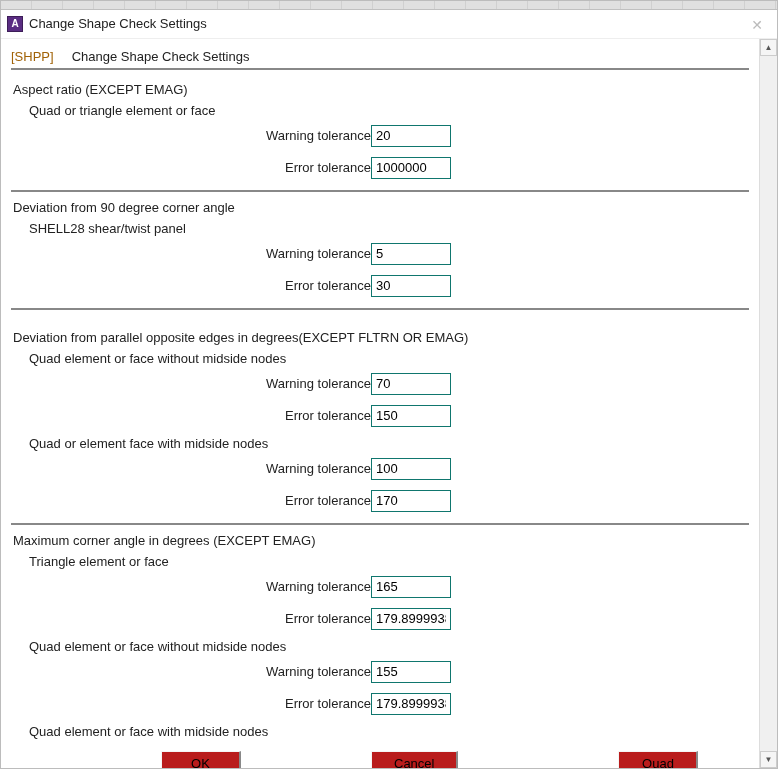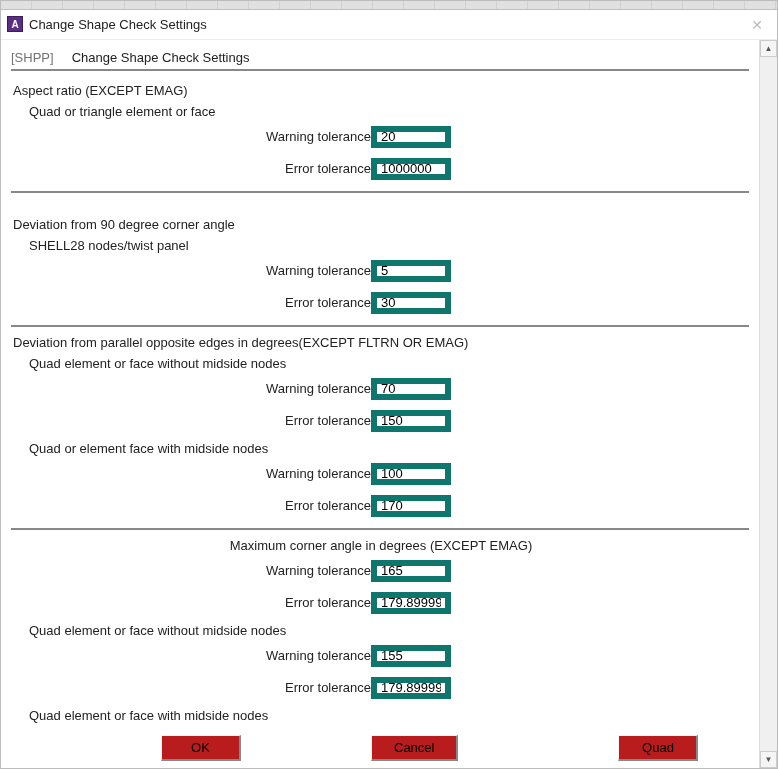--- a/index.html
+++ b/index.html
@@ -81,21 +81,21 @@
     border: 1px solid #ccc;
     display: flex; align-items: center; justify-content: center;
     font-size: 8px; color: #555;
   }
   .scroll-track { flex: 1; }
   .cmd-line {
     font-size: 13px;
     padding: 2px 0 4px 0;
     border-bottom: 2px solid #888;
   }
-  .cmd-code { color: #737373; }
+  .cmd-code { color: #a16207; }
   .section-header {
     font-size: 13px;
     padding: 6px 0 2px 2px;
     border-bottom: 2px solid #888;
     margin-top: 6px;
   }
   .sub-header {
     font-size: 13px;
     padding: 4px 0 2px 18px;
   }
@@ -108,21 +108,21 @@
     padding-left: 38px;
     width: 360px;
     font-size: 13px;
     text-align: right;
   }
   .row input[type="text"] {
     width: 80px;
     height: 22px;
     font-size: 13px;
     padding: 1px 4px;
-    border: 6px solid #0f766e;
+    border: 1px solid #0f766e;
     background: #fff;
     font-family: inherit;
   }
   .button-row {
     display: flex;
     justify-content: flex-start;
     gap: 0;
     padding: 10px 0 14px 0;
   }
   .button-row .spacer-left { width: 150px; }
@@ -169,52 +169,53 @@
       <div class="sub-header">Quad or triangle element or face</div>
       <div class="row">
         <div class="label">Warning tolerance</div>
         <input type="text" value="20" style="">
       </div>
       <div class="row">
         <div class="label">Error tolerance</div>
         <input type="text" value="1000000" style="">
       </div>
 
-      <div class="section-header" style="border-top:2px solid #888;border-bottom:none;padding-top:24px;">Deviation from 90 degree corner angle</div>
-      <div class="sub-header">SHELL28 nodes/twist panel</div>
+      <div class="section-header" style="border-top:2px solid #888;border-bottom:none;padding-top:8px;">Deviation from 90 degree corner angle</div>
+      <div class="sub-header">SHELL28 shear/twist panel</div>
       <div class="row">
         <div class="label">Warning tolerance</div>
         <input type="text" value="5" style="">
       </div>
       <div class="row">
         <div class="label">Error tolerance</div>
         <input type="text" value="30" style="">
       </div>
 
-      <div class="section-header" style="border-top:2px solid #888;border-bottom:none;padding-top:8px;">Deviation from parallel opposite edges in degrees(EXCEPT FLTRN OR EMAG)</div>
+      <div class="section-header" style="border-top:2px solid #888;border-bottom:none;padding-top:20px;">Deviation from parallel opposite edges in degrees(EXCEPT FLTRN OR EMAG)</div>
       <div class="sub-header">Quad element or face without midside nodes</div>
       <div class="row">
         <div class="label">Warning tolerance</div>
         <input type="text" value="70" style="">
       </div>
       <div class="row">
         <div class="label">Error tolerance</div>
         <input type="text" value="150" style="">
       </div>
       <div class="sub-header">Quad or element face with midside nodes</div>
       <div class="row">
         <div class="label">Warning tolerance</div>
         <input type="text" value="100" style="">
       </div>
       <div class="row">
         <div class="label">Error tolerance</div>
         <input type="text" value="170" style="">
       </div>
 
-      <div class="section-header" style="border-top:2px solid #888;border-bottom:none;padding-top:8px;text-align:center;">Maximum corner angle in degrees (EXCEPT EMAG)</div>
+      <div class="section-header" style="border-top:2px solid #888;border-bottom:none;padding-top:8px;">Maximum corner angle in degrees (EXCEPT EMAG)</div>
+      <div class="sub-header">Triangle element or face</div>
       <div class="row">
         <div class="label">Warning tolerance</div>
         <input type="text" value="165" style="">
       </div>
       <div class="row">
         <div class="label">Error tolerance</div>
         <input type="text" value="179.89999389" style="">
       </div>
       <div class="sub-header">Quad element or face without midside nodes</div>
       <div class="row">

